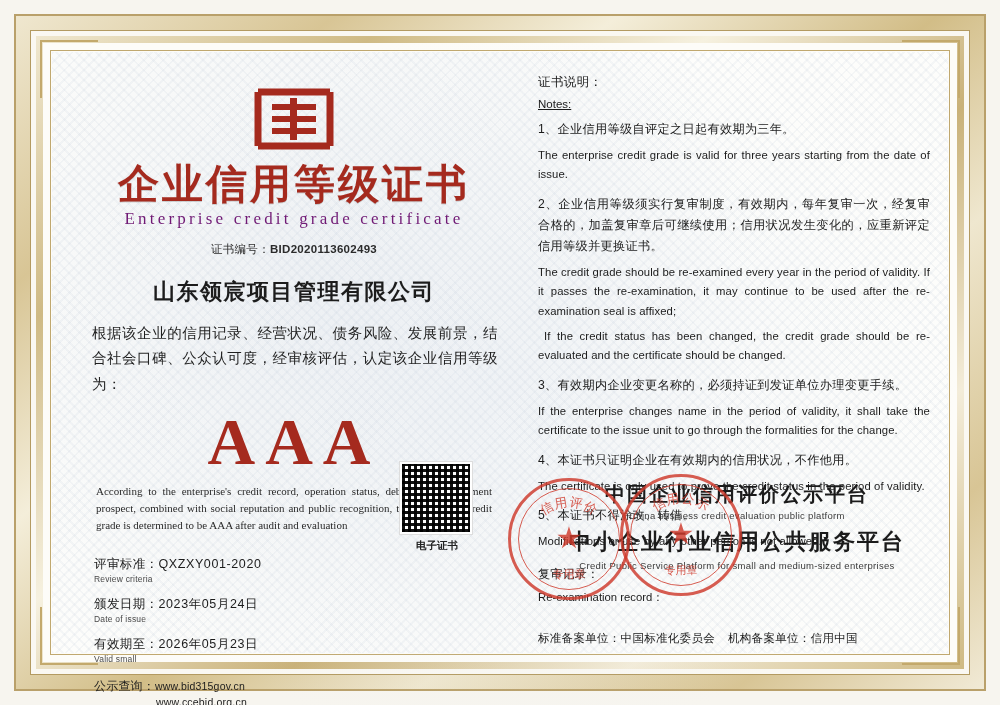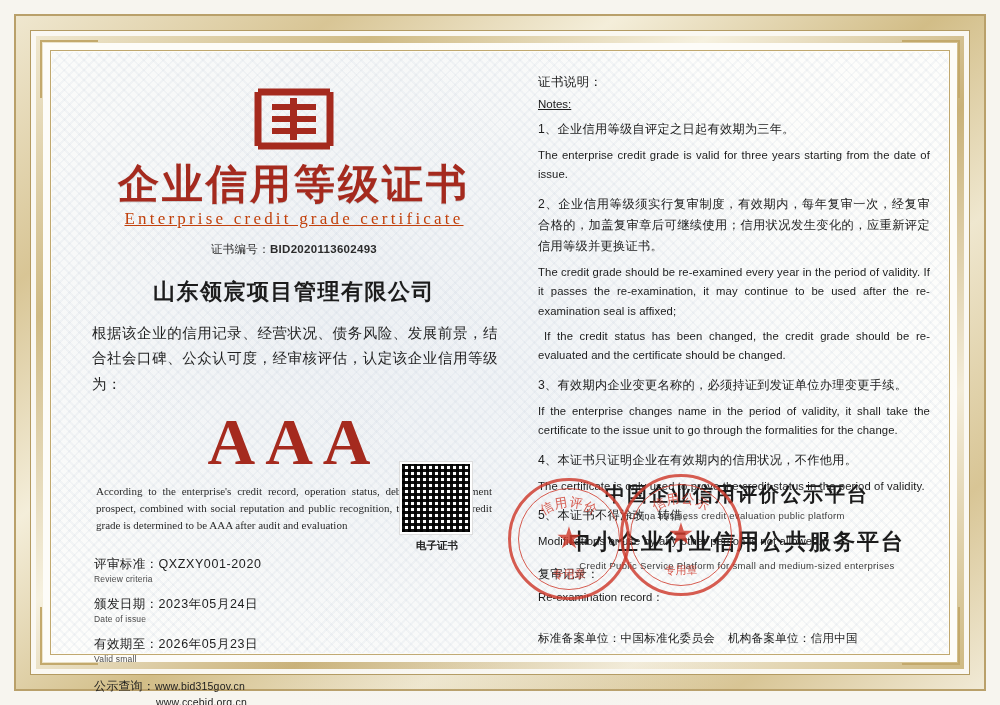--- a/index.html
+++ b/index.html
@@ -83,23 +83,22 @@
     letter-spacing: 3px;
     color: #a52a1e;
     margin: 2px 0 0;
     line-height: 1.1;
     text-shadow: 0 1px 0 rgba(0,0,0,0.15);
   }
   .title-en {
     font-family: "Liberation Serif", serif;
     font-size: 17px;
     letter-spacing: 3.2px;
-    color: #c2410c;
+    color: #701a75;
     margin-top: 2px;
-    text-decoration: underline;
   }
   .cert-no {
     margin-top: 13px;
     font-size: 11.5px;
     color: #2b2b2b;
     letter-spacing: 0.3px;
   }
   .cert-no b { font-weight: bold; }
 
   .company {

